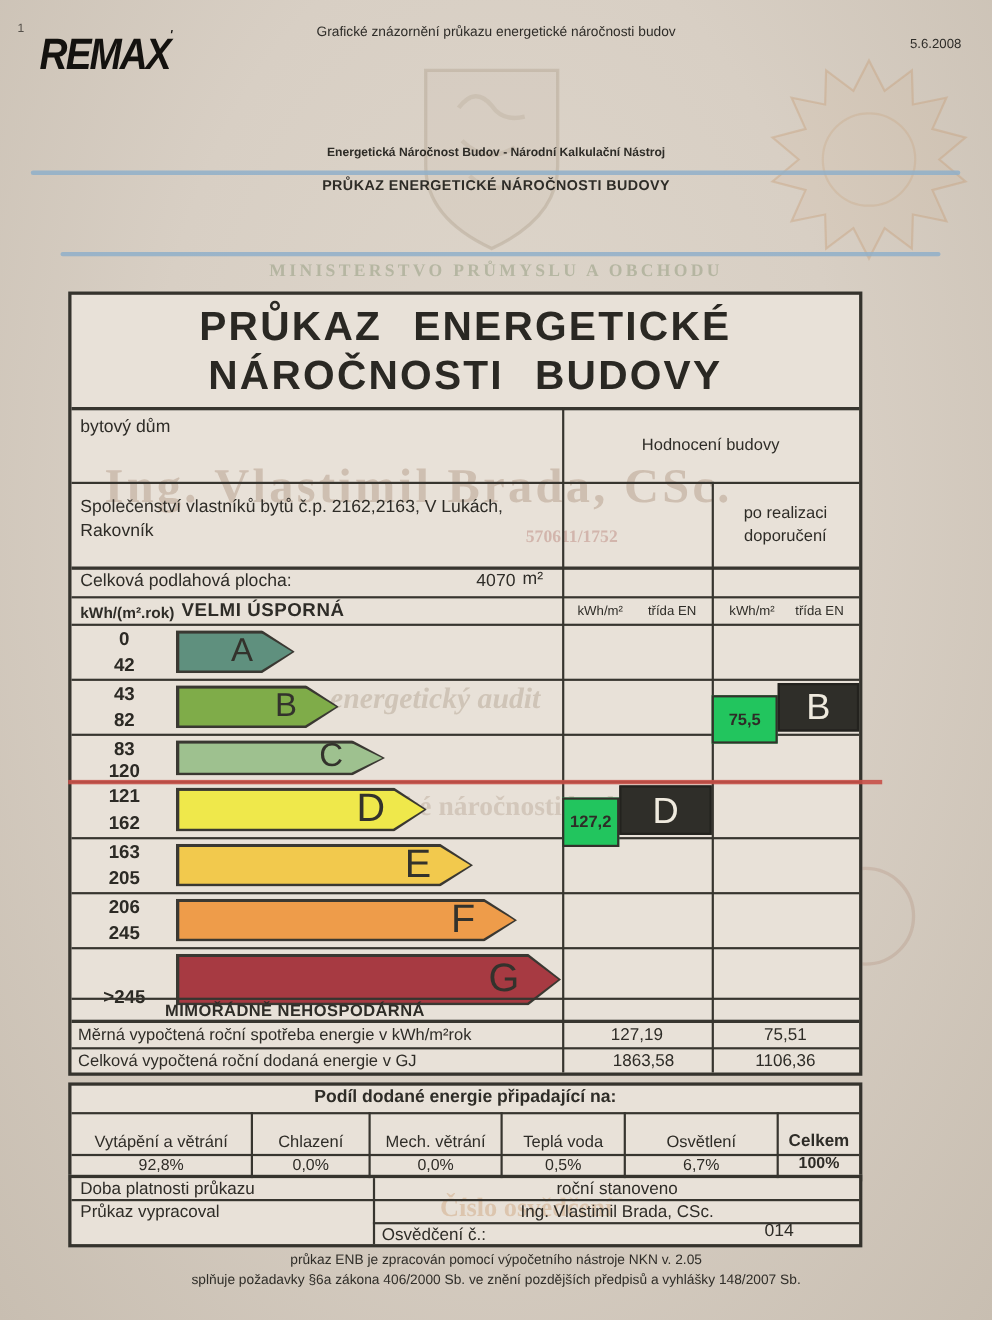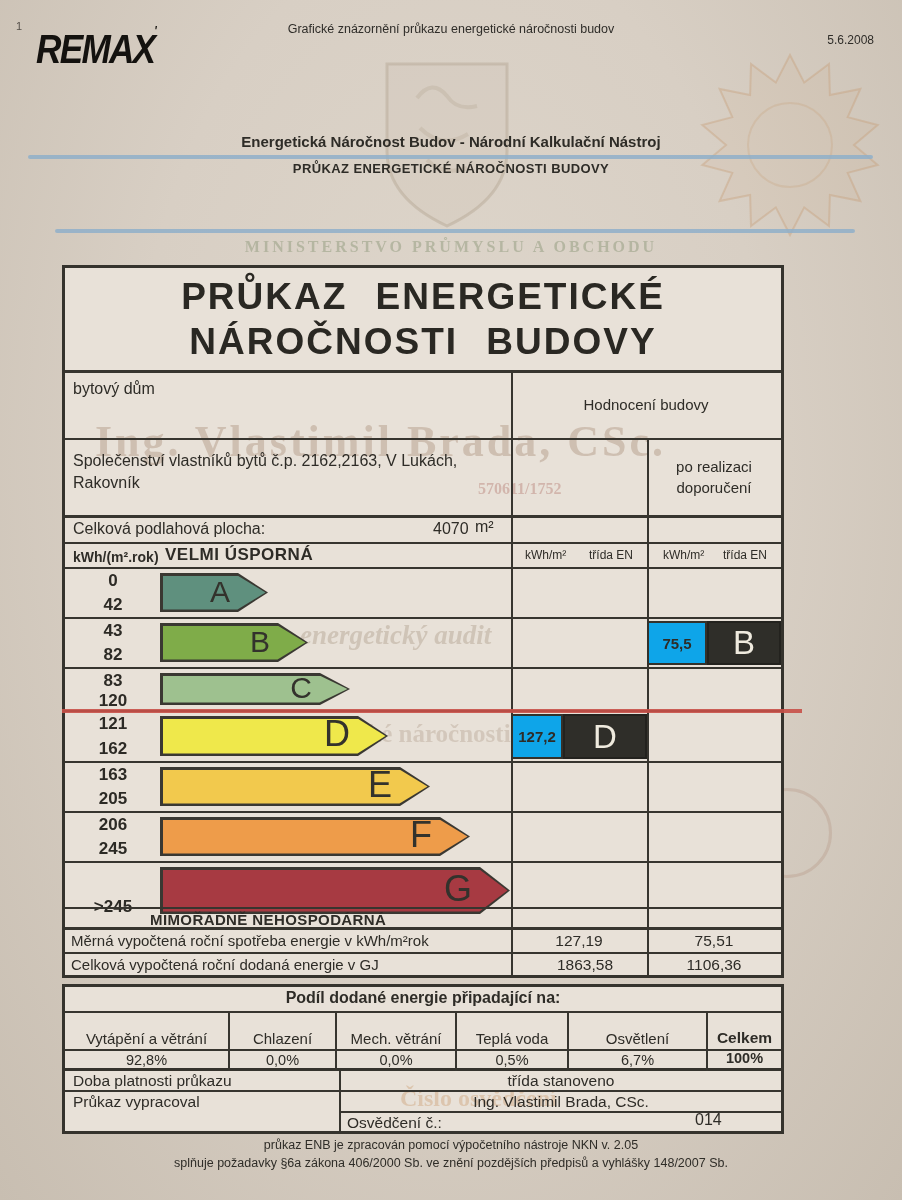--- a/index.html
+++ b/index.html
@@ -10,21 +10,21 @@
     color:#2e2c27;
   }
   .abs{position:absolute;}
   
   .page-num{left:16px;top:20px;font-size:11px;color:#55504a;}
   .brand{left:36px;top:24px;font-size:40px;font-weight:900;font-style:italic;
          letter-spacing:-2px;color:#14120f;transform:scaleX(.88);transform-origin:left top;}
   .brand .tm{font-size:12px;vertical-align:28px;letter-spacing:0;}
   .doc-caption{left:0;top:22px;width:100%;text-align:center;font-size:12.5px;color:#2f2d29;}
   .doc-date{right:28px;top:33px;font-size:12px;color:#2f2d29;}
-  .prog-title{left:0;top:133px;width:100%;text-align:center;font-size:15px;font-weight:bold;}
+  .prog-title{left:0;top:133px;width:100%;text-align:center;font-size:11px;font-weight:bold;}
   .prog-sub{left:0;top:161px;width:100%;text-align:center;font-size:13px;font-weight:bold;letter-spacing:.4px;}
   .blue-line{height:4px;background:#8fafc9;opacity:.85;border-radius:2px;}
   .bl1{left:28px;top:155px;width:845px;}
   .bl2{left:55px;top:229px;width:800px;}
   
   .wm{font-family:"Liberation Serif","DejaVu Serif",serif;pointer-events:none;white-space:nowrap;}
   .wm-ministry{left:0;top:238px;width:100%;text-align:center;font-size:16px;font-weight:bold;
                letter-spacing:3px;color:rgba(125,140,105,.40);}
   .wm-author{left:30px;top:148px;font-size:44px;font-weight:600;letter-spacing:3px;
              color:rgba(155,122,96,.33);z-index:1;}
@@ -57,22 +57,22 @@
              font-size:17px;font-weight:bold;color:#2c2a25;}
   .band-bar{position:absolute;left:95px;top:4px;bottom:5px;background:#3a3832;
             clip-path:polygon(0 0,calc(100% - 30px) 0,100% 50%,calc(100% - 30px) 100%,0 100%);}
   .band-bar-in{position:absolute;left:2.5px;top:2.5px;right:2.5px;bottom:2.5px;
             clip-path:polygon(0 0,calc(100% - 28px) 0,100% 50%,calc(100% - 28px) 100%,0 100%);}
   .band-letter{position:absolute;right:38px;top:50%;transform:translateY(-54%);
                font-size:30px;color:#33322c;}
   .band-big .band-letter{font-size:36px;}
   .scale-bottom{left:85px;top:643px;font-size:15px;font-weight:bold;letter-spacing:.4px;z-index:3;}
   
-  .rate-val{background:#0ea5e9;border:2px solid #33312b;box-sizing:border-box;z-index:5;
-            display:flex;align-items:center;justify-content:center;font-size:15px;font-weight:bold;}
+  .rate-val{background:#22c55e;border:2px solid #33312b;box-sizing:border-box;z-index:5;
+            display:flex;align-items:center;justify-content:center;font-size:15px;font-weight:bold;margin-top:11px;}
   .rate-box{background:#2f2e29;border:2px solid #23221e;box-sizing:border-box;z-index:5;
             display:flex;align-items:center;justify-content:center;font-size:33px;color:#efeade;}
   
   .sum-lbl{left:6px;width:434px;font-size:15px;z-index:3;}
   .sum-val{font-size:15.5px;z-index:3;}
   
   .red-line{left:62px;top:709px;width:740px;height:4px;background:#c85048;z-index:6;opacity:.9;}
   
   .share-box{left:62px;top:984px;width:722px;height:90px;box-sizing:border-box;}
   .share-title{left:0;top:2px;width:716px;text-align:center;font-size:16px;font-weight:bold;z-index:3;}
@@ -270,21 +270,21 @@
   <div class="share-cell share-val bold" style="left:643px;top:62px;width:73px;height:18px">100%</div>
 </div>
 
 <div class="abs box valid-box">
   <div class="abs wm wm-certno">Číslo osvědčení</div>
   <div class="abs h-line" style="top:19px;height:2px"></div>
   <div class="abs h-line" style="left:274px;top:40px;height:2px;width:442px"></div>
   <div class="abs v-line" style="left:274px;top:0;height:60px"></div>
 
   <div class="abs cell-txt v-lbl" style="top:1px">Doba platnosti průkazu</div>
-  <div class="abs cell-txt ctr" style="left:276px;top:0;width:440px;height:19px;font-size:15.5px">třída stanoveno</div>
+  <div class="abs cell-txt ctr" style="left:276px;top:0;width:440px;height:19px;font-size:15.5px">roční stanoveno</div>
   <div class="abs cell-txt v-lbl" style="top:22px">Průkaz vypracoval</div>
   <div class="abs cell-txt ctr" style="left:276px;top:21px;width:440px;height:19px;font-size:15.5px">Ing. Vlastimil Brada, CSc.</div>
   <div class="abs cell-txt" style="left:282px;top:43px;font-size:15.5px">Osvědčení č.:</div>
   <div class="abs cell-txt" style="left:630px;top:40px;font-size:16px">014</div>
 </div>
 
 <div class="abs note" style="top:1138px">průkaz ENB je zpracován pomocí výpočetního nástroje NKN v. 2.05</div>
 <div class="abs note" style="top:1156px">splňuje požadavky §6a zákona 406/2000 Sb. ve znění pozdějších předpisů a vyhlášky 148/2007 Sb.</div>
 
 </body></html>

